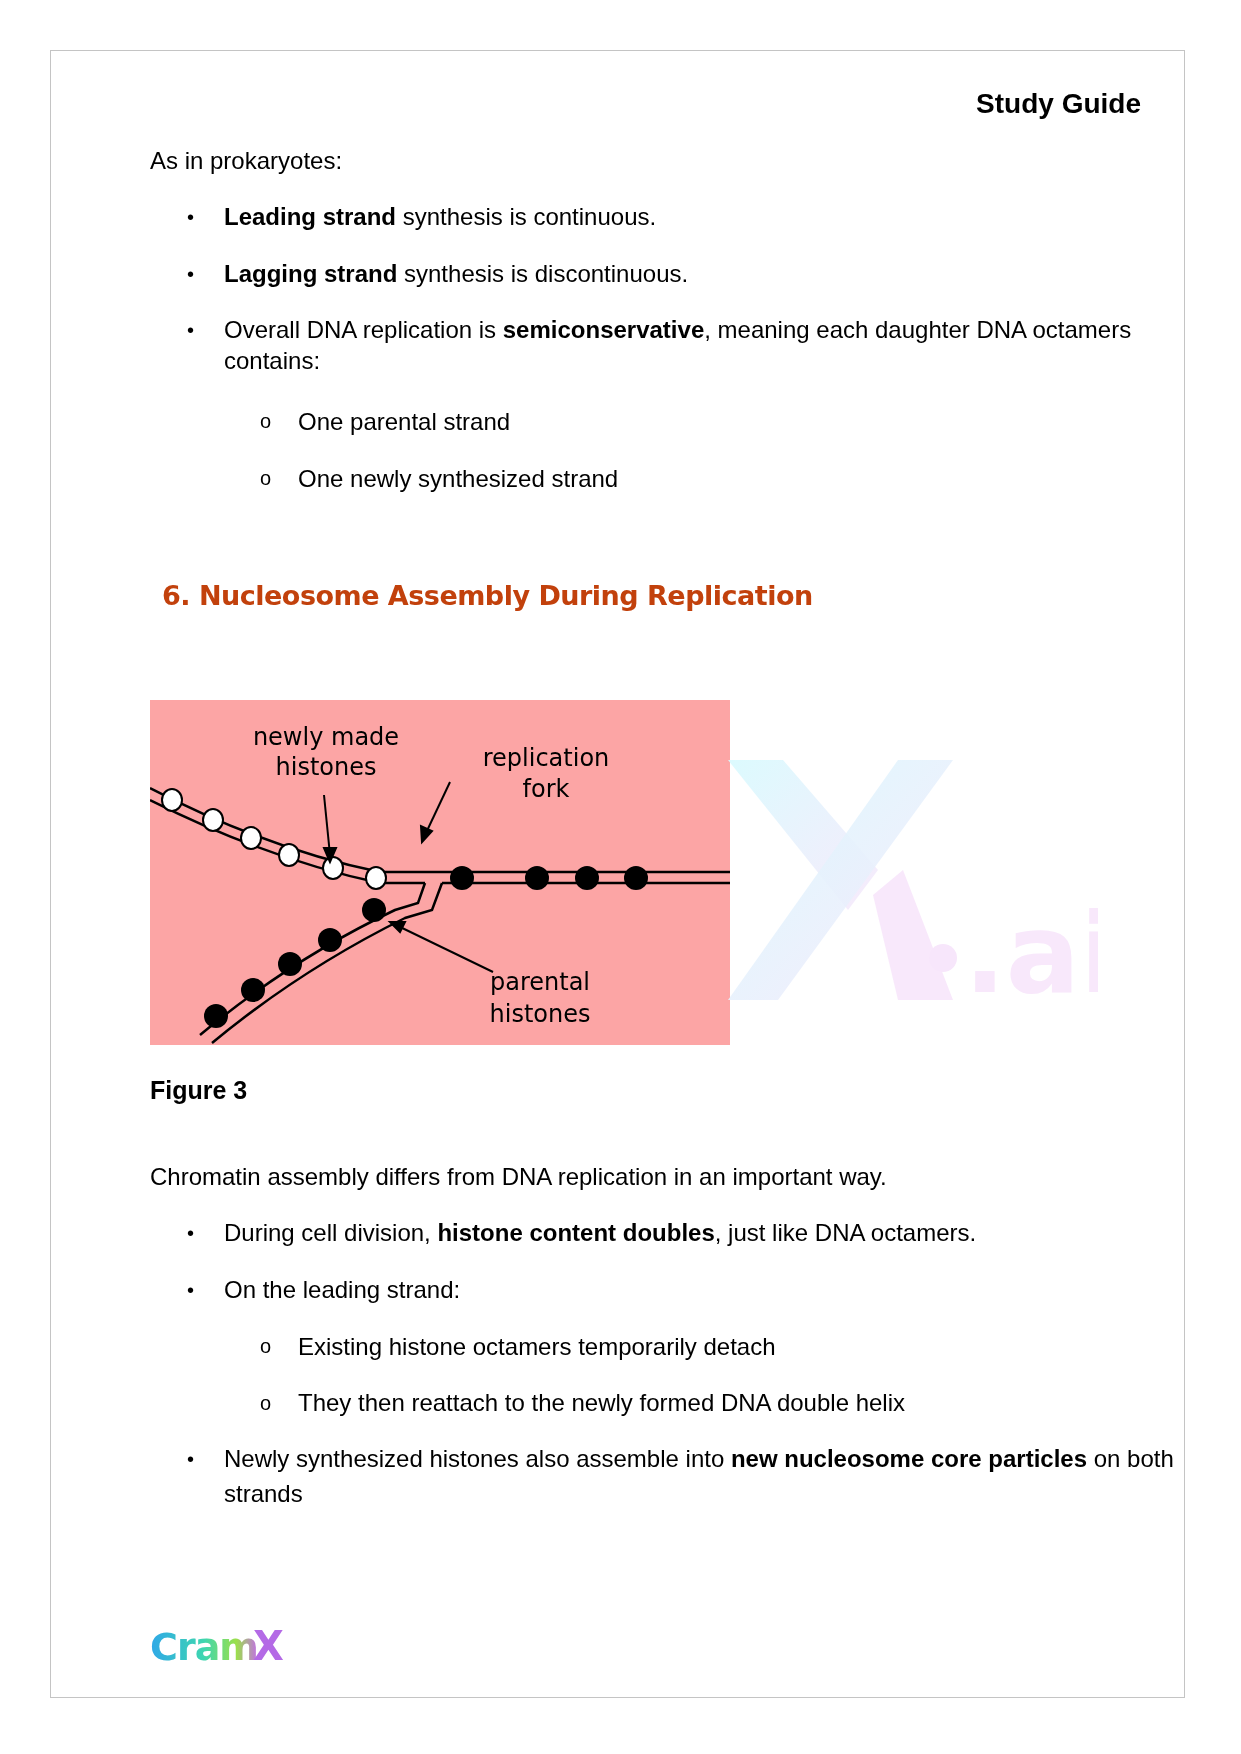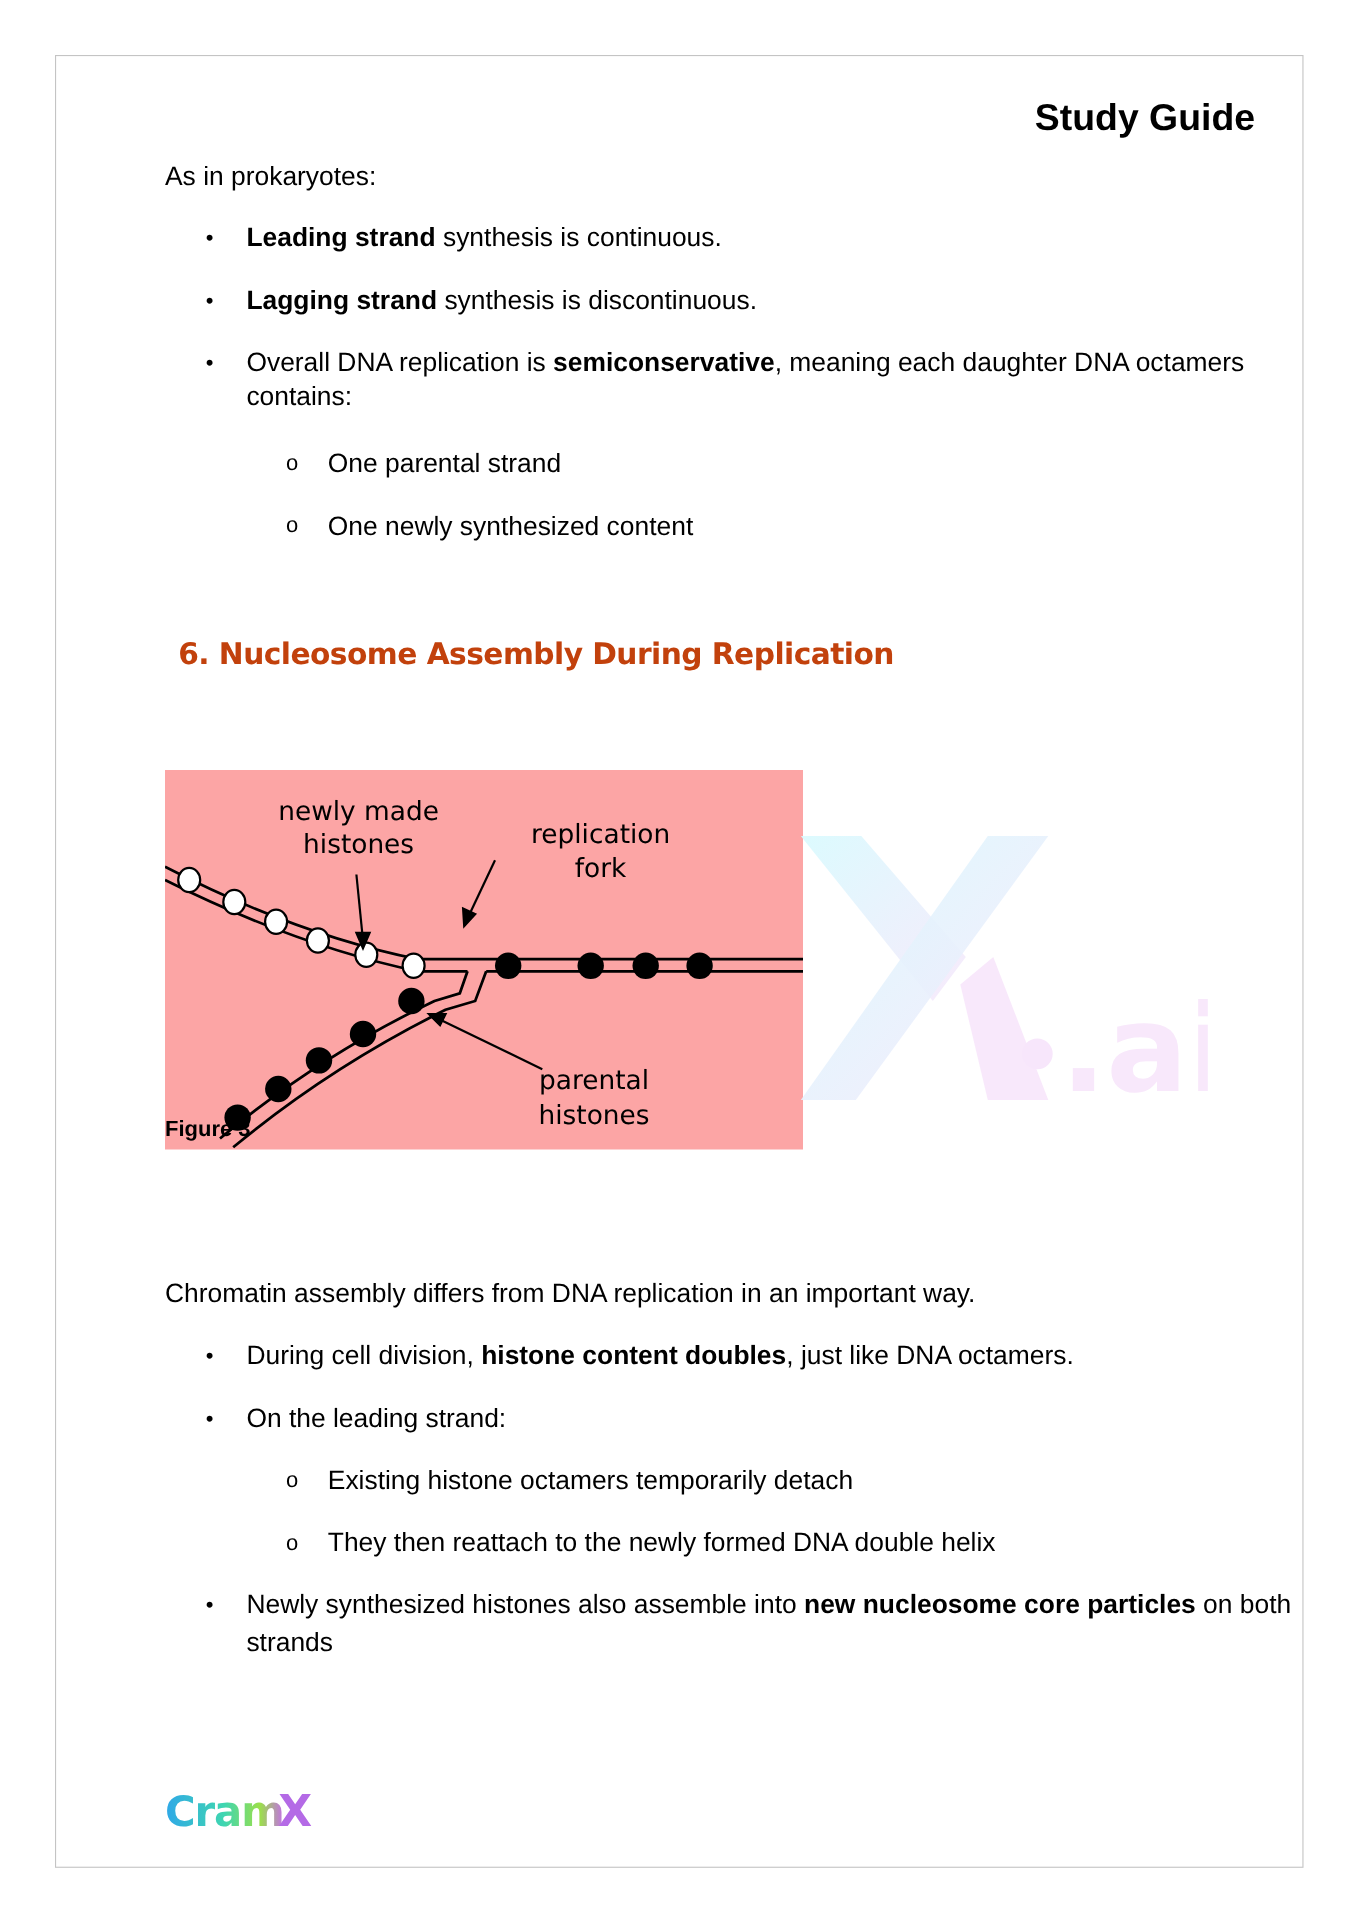--- a/index.html
+++ b/index.html
@@ -1,24 +1,24 @@
 <!DOCTYPE html>
 <html><head>
 <meta charset="utf-8">
 <style>
   html, body { margin: 0; padding: 0; background: #ffffff; }
   body { width: 1241px; height: 1754px; position: relative; font-family: "Liberation Sans", sans-serif; color: #000; }
   .page { position: absolute; left: 50px; top: 50px; width: 1135px; height: 1648px; border: 1px solid #c4c4c4; box-sizing: border-box; background: #fff; }
-  .header-title { position: absolute; right: 100px; top: 88px; font-size: 34px; font-weight: bold; }
+  .header-title { position: absolute; right: 100px; top: 88px; font-size: 28px; font-weight: bold; }
   .text { position: absolute; font-size: 24px; line-height: 34px; white-space: nowrap; }
   .bullet { position: absolute; font-size: 20px; }
   .sub-bullet { position: absolute; font-size: 20px; }
   .section-heading { position: absolute; left: 162px; top: 580px; font-size: 27px; font-weight: bold; color: #c2410c; font-family: "DejaVu Sans", sans-serif; letter-spacing: -0.5px; }
   .figure-box { position: absolute; left: 150px; top: 700px; width: 580px; height: 345px; background: #fca5a5; }
-  .figure-caption { position: absolute; left: 150px; top: 1016px; font-size: 20px; font-weight: bold; }
+  .figure-caption { position: absolute; left: 150px; top: 1076px; font-size: 25px; font-weight: bold; }
   .watermark { position: absolute; left: 728px; top: 760px; width: 370px; height: 240px; }
   .logo { position: absolute; left: 150px; top: 1620px; }
   b { font-weight: bold; }
 </style>
 </head>
 <body>
 
 <div class="page"></div>
 
 <div class="header-title">Study Guide</div>
@@ -37,21 +37,21 @@
 
 <span class="bullet" style="left:187px;top:319px;">•</span>
 <div class="text" style="left:224px;top:313px;">
   <span>Overall DNA replication is </span><b>semiconservative</b><span>, meaning each daughter DNA octamers</span>
 </div>
 <div class="text" style="left:224px;top:344px;">contains:</div>
 
 <span class="sub-bullet" style="left:260px;top:410px;">o</span>
 <div class="text" style="left:298px;top:405px;">One parental strand</div>
 <span class="sub-bullet" style="left:260px;top:467px;">o</span>
-<div class="text" style="left:298px;top:462px;">One newly synthesized content</div>
+<div class="text" style="left:298px;top:462px;">One newly synthesized strand</div>
 
 <div class="section-heading">6. Nucleosome Assembly During Replication</div>
 
 <div class="figure-box">
   <svg width="580" height="345" viewBox="0 0 580 345" xmlns="http://www.w3.org/2000/svg">
     <g fill="none" stroke="#000" stroke-width="2.5">
 
       <path d="M0,88 Q120,150 230,172 L318,172"></path>
       <path d="M0,100 Q120,160 230,183 L275,183"></path>
 

